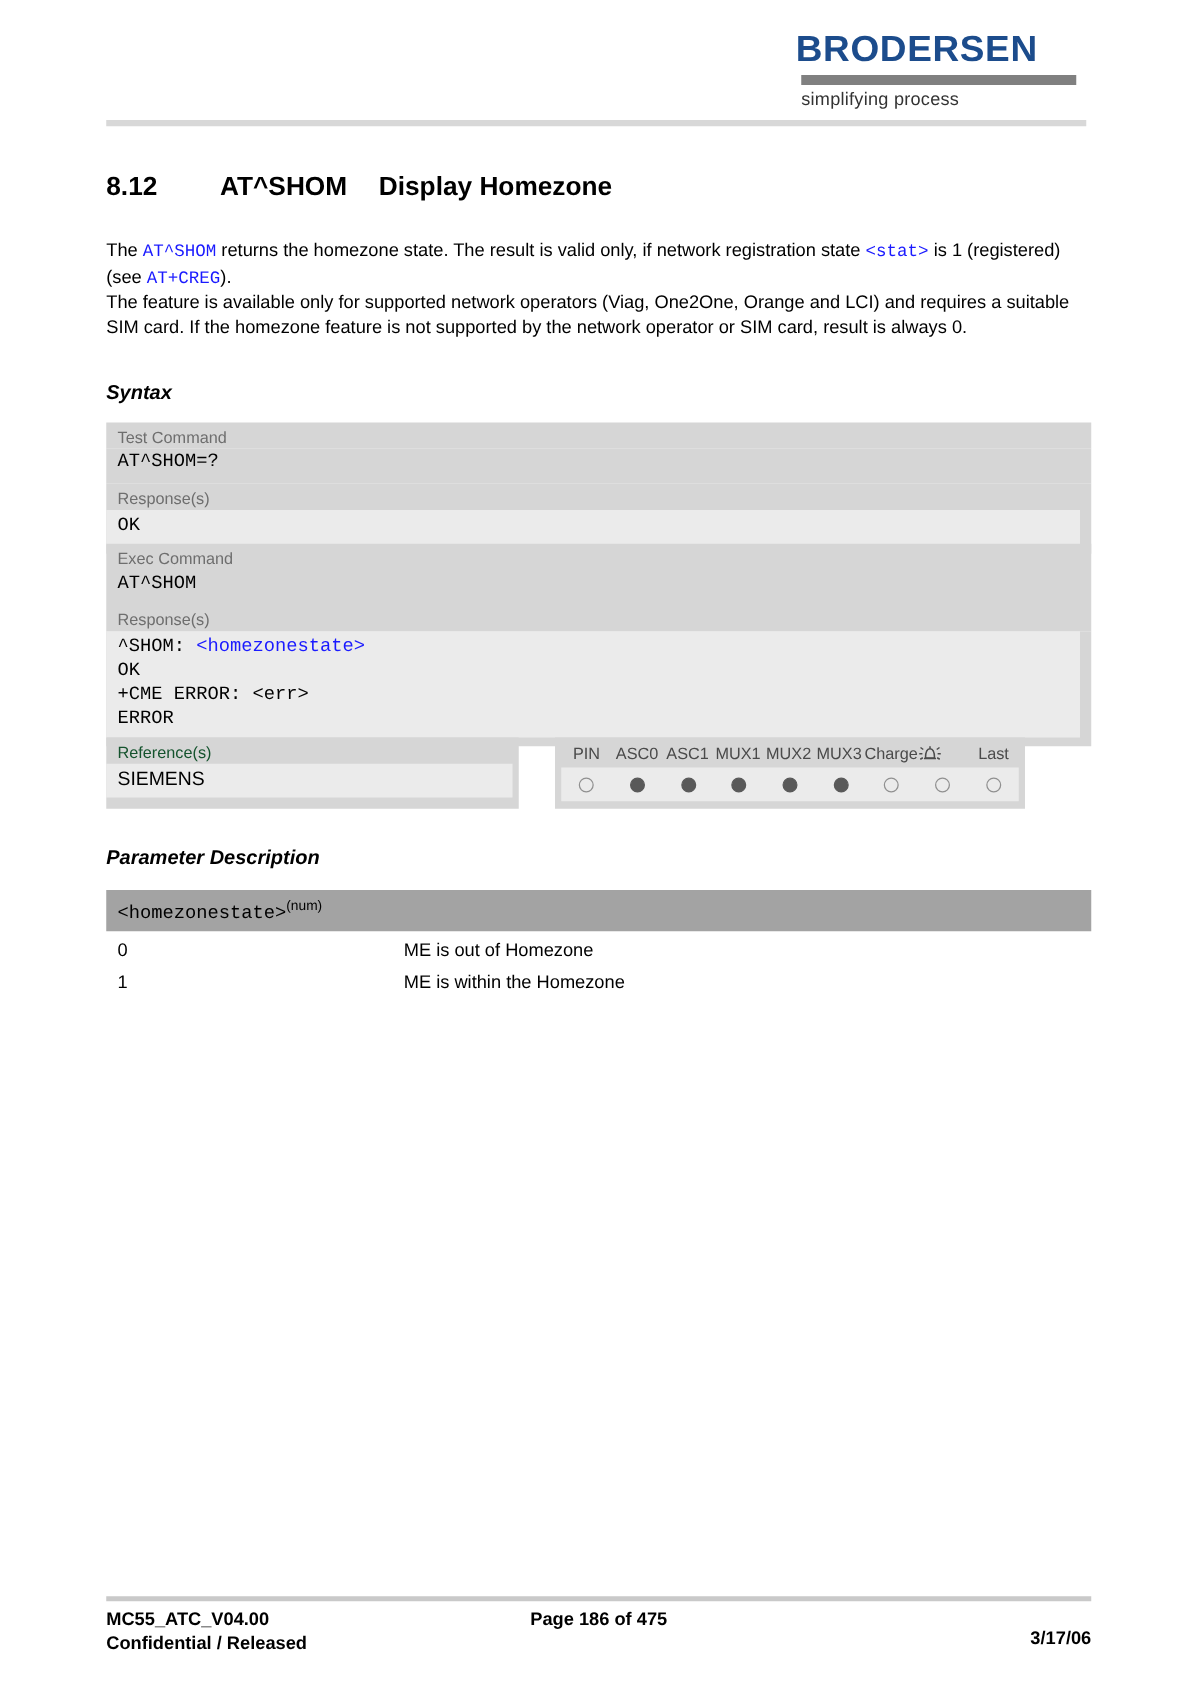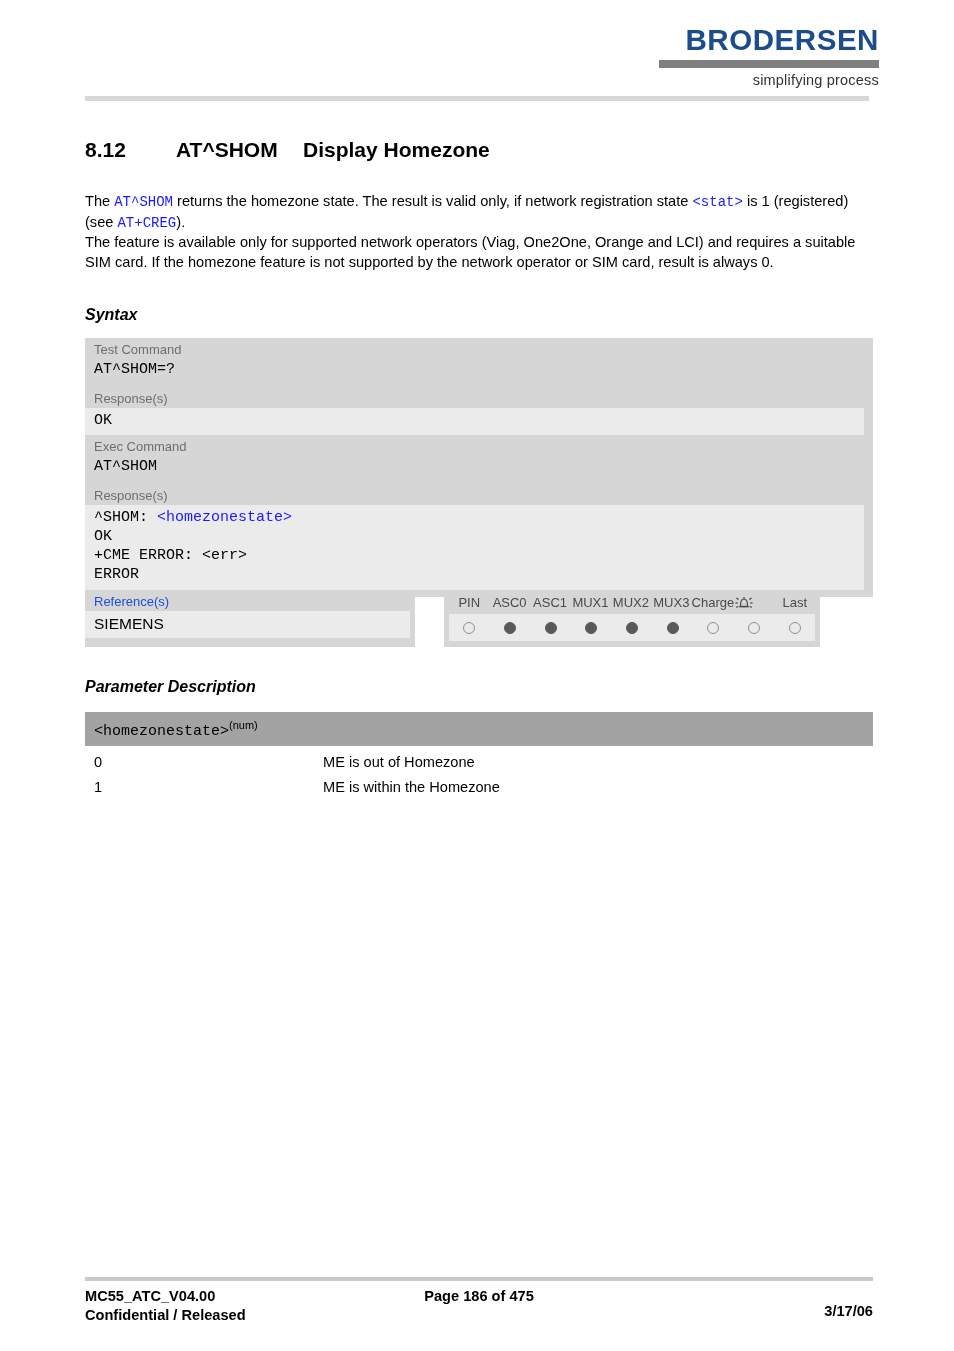--- a/index.html
+++ b/index.html
@@ -24,24 +24,24 @@
 
   
   .header {
     position: absolute;
     left: 0; top: 0;
     width: 954px;
     height: 110px;
   }
   .logo-block {
     position: absolute;
-    right: 75px;
+    right: 93px;
     top: 26px;
     width: 220px;
-    text-align: right;
+    text-align: left;
   }
   .logo-word {
     font-family: "Liberation Sans", sans-serif;
     font-weight: bold;
     font-size: 29px;
     letter-spacing: 0.5px;
     color: #1c4c8c;
     line-height: 1;
     white-space: nowrap;
     transform: scaleX(1.02);
@@ -161,21 +161,21 @@
   .ref-box {
     position: absolute;
     left: 0; top: 0;
     width: 330px;
     background: #d6d6d6;
     height: 57px;
     box-sizing: border-box;
     padding: 0 5px 5px 0;
   }
   .ref-label {
-    color: #1d4ed8;
+    color: #14532d;
     font-size: 13px;
     padding: 4px 0 2px 9px;
     line-height: 15px;
   }
   .ref-value {
     background: #ebebeb;
     font-size: 15.5px;
     line-height: 22px;
     padding: 2px 9px 3px 9px;
     margin-left: 0;

